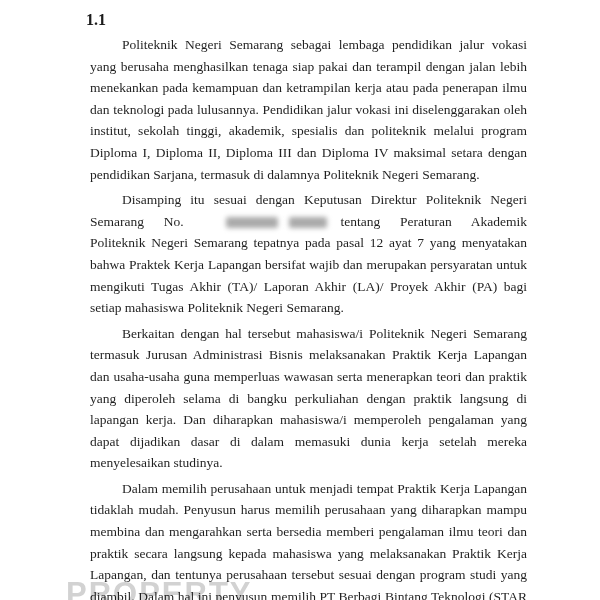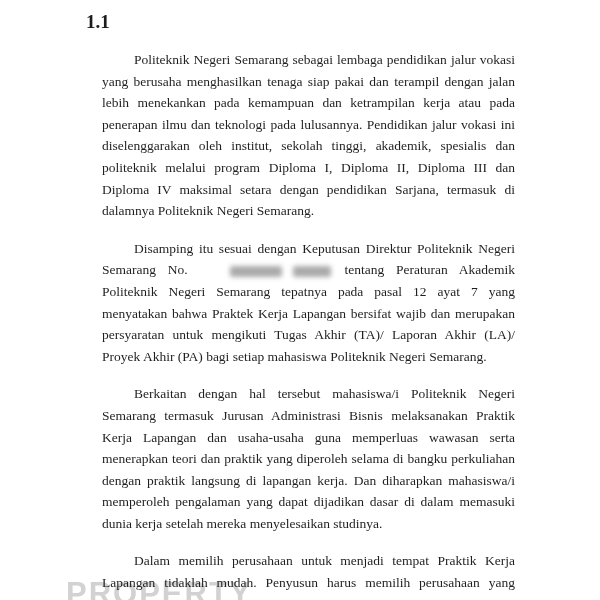--- a/index.html
+++ b/index.html
@@ -33,26 +33,26 @@
     position: absolute;
     top: 11px;
     left: 86px;
     width: 445px;
     z-index: 1;
   }
   .section-heading {
     display: flex;
     gap: 9px;
     font-weight: bold;
-    font-size: 19px;
+    font-size: 16px;
     margin: 0 0 5px 0;
     color: #1c1c1c;
   }
   .body-text p {
-    margin: 16px;
+    margin: 4px;
     text-align: justify;
     text-indent: 32px;
     font-size: 13.5px;
     line-height: 21.6px;
     color: #1f1f1f;
   }
   
   .redaction {
     display: inline-block;
     vertical-align: baseline;

